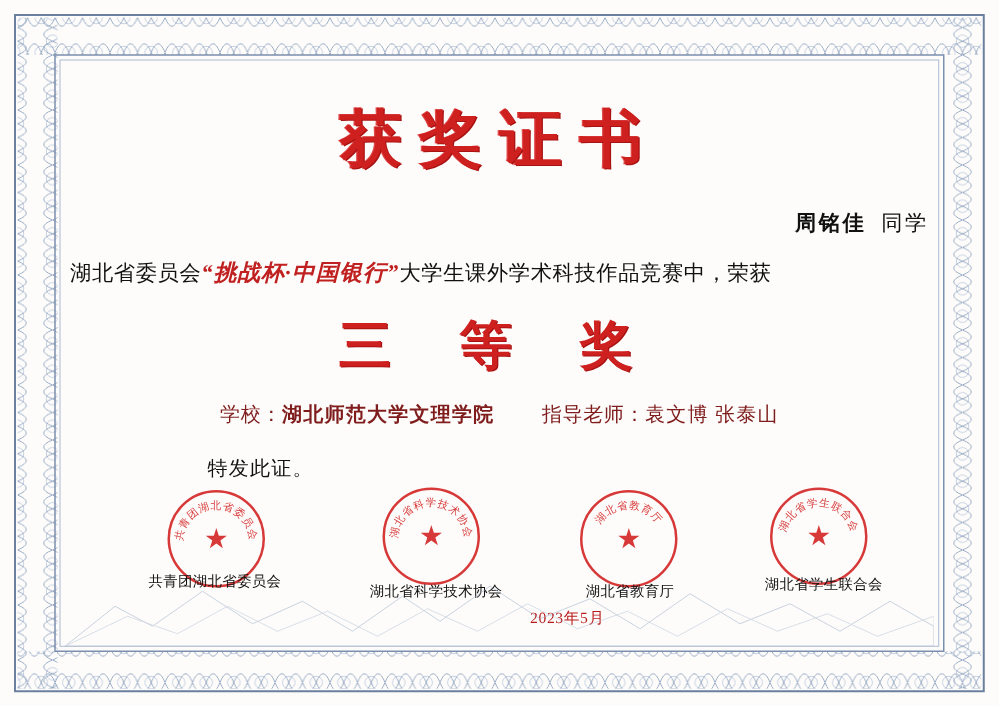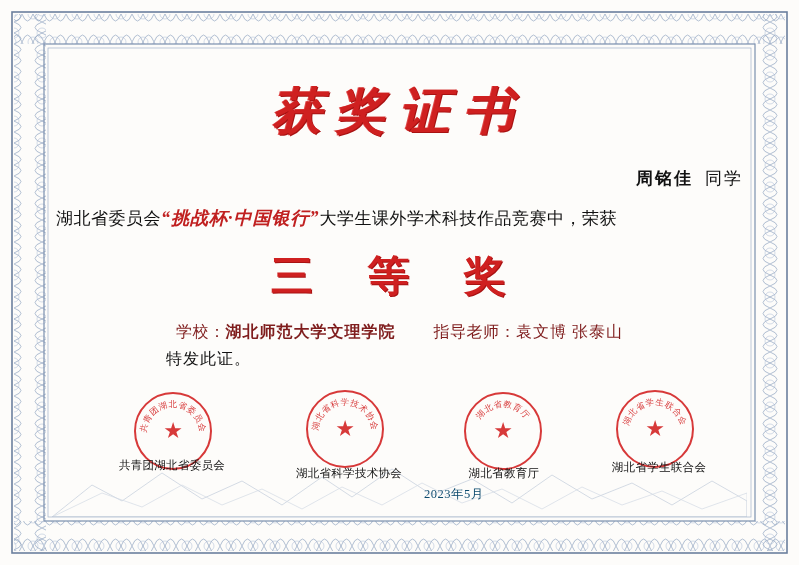--- a/index.html
+++ b/index.html
@@ -42,21 +42,20 @@
   .cert-title {
     text-align: center;
     margin-top: 32px;
     font-family: "Liberation Serif", serif;
     font-size: 50px;
     font-weight: bold;
     letter-spacing: 14px;
     color: #cf2020;
     text-shadow: 1px 1px 0 #a81212, -1px 0 0 #e04b4b;
     line-height: 1.1;
-    font-style: italic;
   }
 
   .recipient-line {
     margin-top: 28px;
     padding-left: 38px;
     font-size: 17px;
     color: #111;
     letter-spacing: 1px;
     text-align: right;
   }
@@ -107,21 +106,21 @@
     color: #7f1d1d;
     letter-spacing: 0.5px;
   }
   .meta-school-label { }
   .meta-school-value { font-weight: bold; letter-spacing: 1px; }
   .meta-gap { display: inline-block; width: 38px; }
   .meta-advisor-label { }
   .meta-advisor-value { letter-spacing: 1px; }
 
   .closing {
-    margin-top: 6px;
+    margin-top: 22px;
     padding-left: 110px;
     font-size: 16px;
     color: #111;
     letter-spacing: 1px;
   }
 
   
   .seals {
     position: absolute;
     left: 0;
@@ -177,21 +176,21 @@
   .org1 .l2 { display: block; margin-top: 2px; }
   .org2 { left: 218px; top: 76px; width: 150px; }
   .org3 { left: 378px; top: 76px; width: 140px; }
   .org4 { left: 528px; top: 70px; width: 150px; }
 
   .cert-date {
     position: absolute;
     left: 368px;
     top: 96px;
     font-size: 12.5px;
-    color: #0c4a6e;
+    color: #b91c1c;
     letter-spacing: 0.5px;
   }
 
   
   .mountains {
     position: absolute;
     left: 52px;
     right: 52px;
     bottom: 48px;
     height: 62px;

